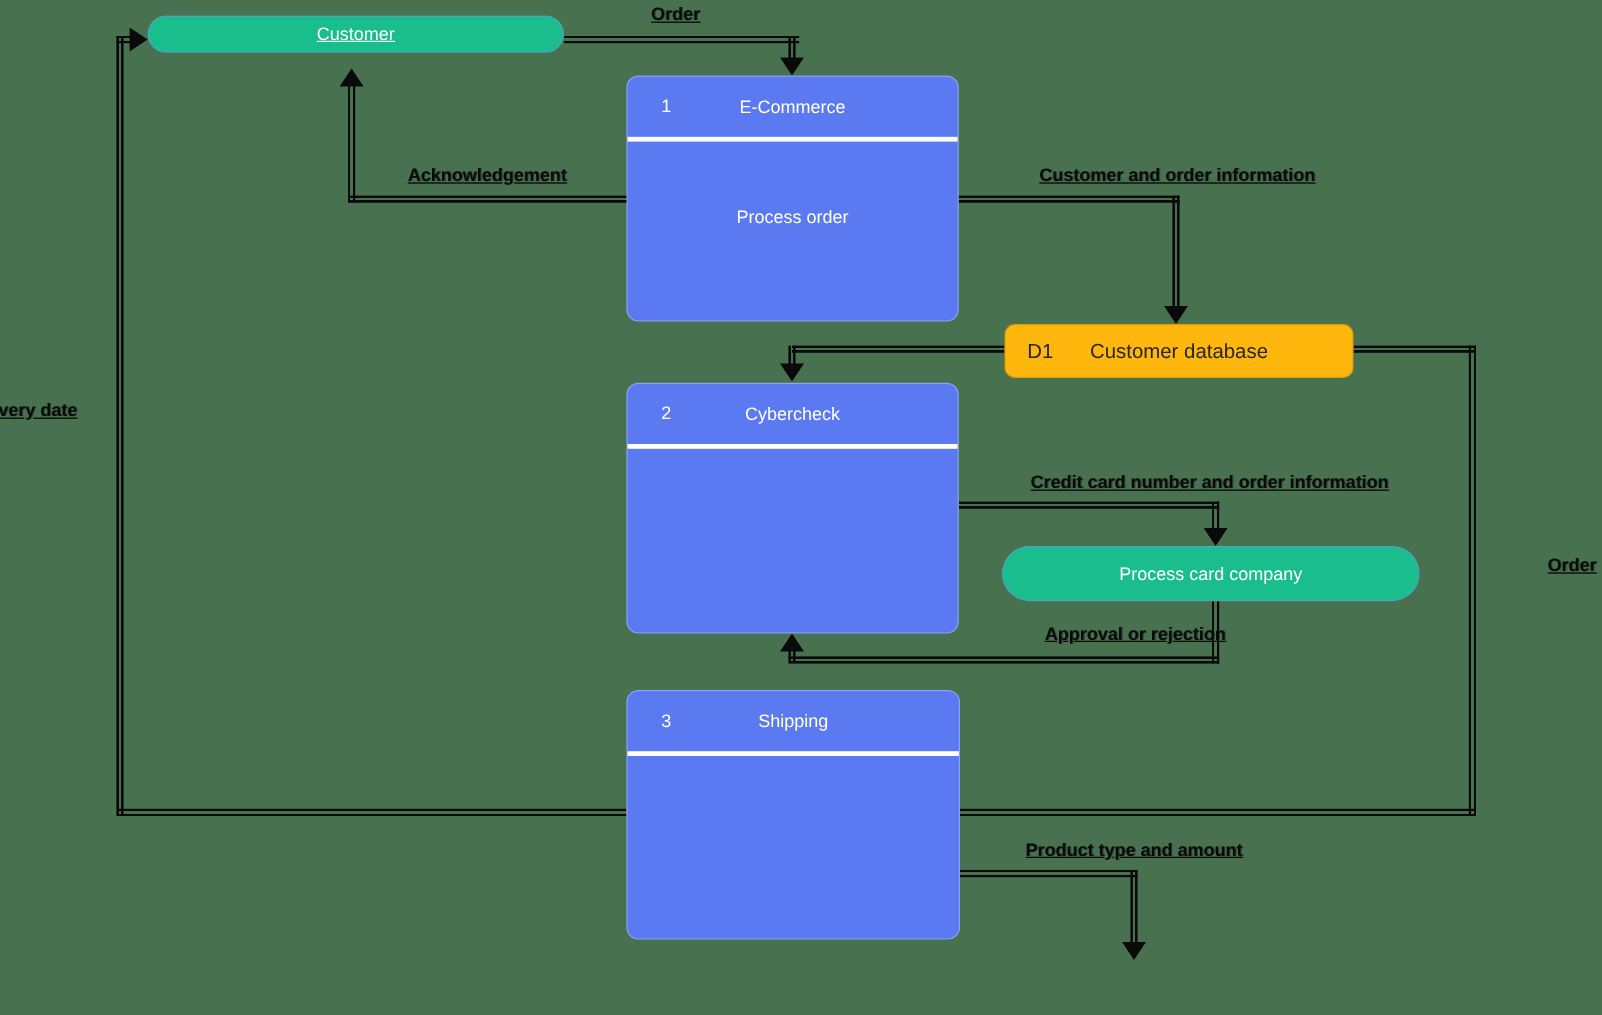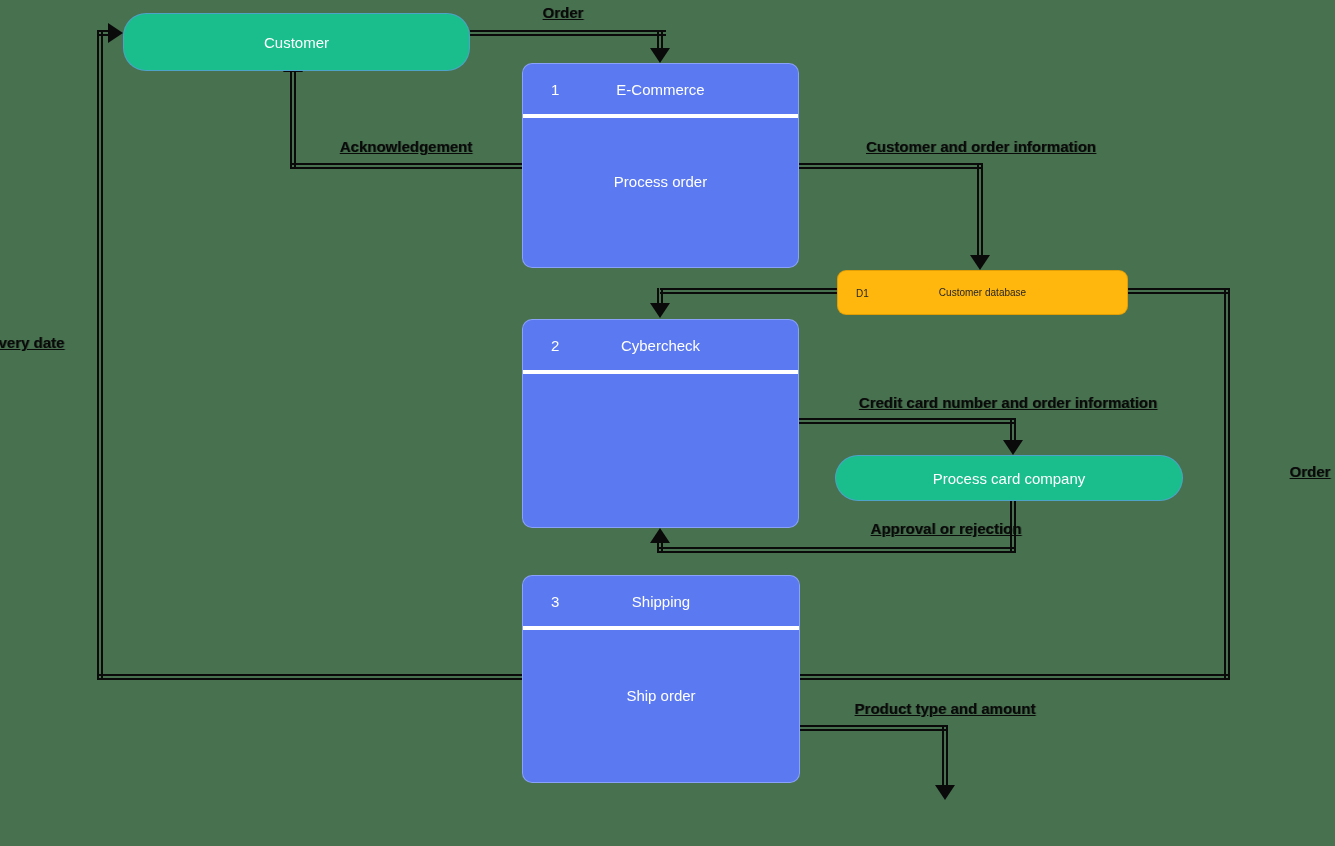--- a/index.html
+++ b/index.html
@@ -14,21 +14,21 @@
   .node{position:absolute;display:flex;align-items:center;justify-content:center;}
   .pill{background:var(--entity);border:1px solid rgba(120,140,250,.55);border-radius:23px;
         color:var(--ink_light);font-size:15px;}
   .process{background:var(--process);border:1px solid rgba(170,190,255,.6);border-radius:10px;
         color:var(--ink_light);font-size:15px;flex-direction:column;align-items:stretch;justify-content:flex-start;}
   .process .head{position:relative;height:50px;display:flex;align-items:center;justify-content:center;}
   .process .num{position:absolute;left:28px;top:50%;transform:translateY(-50%);}
   .process .divider{height:4px;background:var(--divider);}
   .process .body{flex:1;display:flex;align-items:center;justify-content:center;padding-bottom:22px;}
   .store{background:var(--store);border:1px solid rgba(200,140,0,.55);border-radius:9px;
-        color:var(--ink_dark);font-size:10px;}
+        color:var(--ink_dark);font-size:17px;}
   .store .sid{position:absolute;left:18px;top:50%;transform:translateY(-50%);}
 
   
   .lh{position:absolute;height:6px;
       background:linear-gradient(to bottom,var(--line) 0 2px,transparent 2px 4px,var(--line) 4px 6px);}
   .lv{position:absolute;width:6px;
       background:linear-gradient(to right,var(--line) 0 2px,transparent 2px 4px,var(--line) 4px 6px);}
 
   .arr{position:absolute;width:0;height:0;}
   .a-down{border-left:10px solid transparent;border-right:10px solid transparent;border-top:15px solid var(--line);}
@@ -84,21 +84,21 @@
 
   <div class="elabel" style="left:563px;top:4px;">Order</div>
   <div class="elabel" style="left:406px;top:138px;">Acknowledgement</div>
   <div class="elabel" style="left:981px;top:138px;">Customer and order information</div>
   <div class="elabel" style="left:1008px;top:394px;">Credit card number and order information</div>
   <div class="elabel" style="left:946px;top:520px;">Approval or rejection</div>
   <div class="elabel" style="left:945px;top:700px;">Product type and amount</div>
   <div class="elabel noshift" style="left:-29px;top:334px;">Delivery date</div>
   <div class="elabel" style="left:1310px;top:463px;">Order</div>
 
-  <div class="node pill" style="left:123px;top:13px;width:347px;height:58px;">
+  <div class="node pill" style="left:123px;top:13px;width:347px;height:31px;text-decoration:underline;">
     <span>Customer</span>
   </div>
 
   <div class="node process" style="left:522px;top:63px;width:277px;height:205px;">
     <div class="head">
       <span class="num">1</span>
       <span>E-Commerce</span>
     </div>
     <div class="divider"></div>
     <div class="body">
@@ -113,23 +113,20 @@
     </div>
     <div class="divider"></div>
   </div>
 
   <div class="node process" style="left:522px;top:575px;width:278px;height:208px;">
     <div class="head">
       <span class="num">3</span>
       <span>Shipping</span>
     </div>
     <div class="divider"></div>
-    <div class="body">
-      <span>Ship order</span>
-    </div>
   </div>
 
   <div class="node store" style="left:837px;top:270px;width:291px;height:45px;">
     <span class="sid">D1</span>
     <span>Customer database</span>
   </div>
 
   <div class="node pill" style="left:835px;top:455px;width:348px;height:46px;">
     <span>Process card company</span>
   </div>

